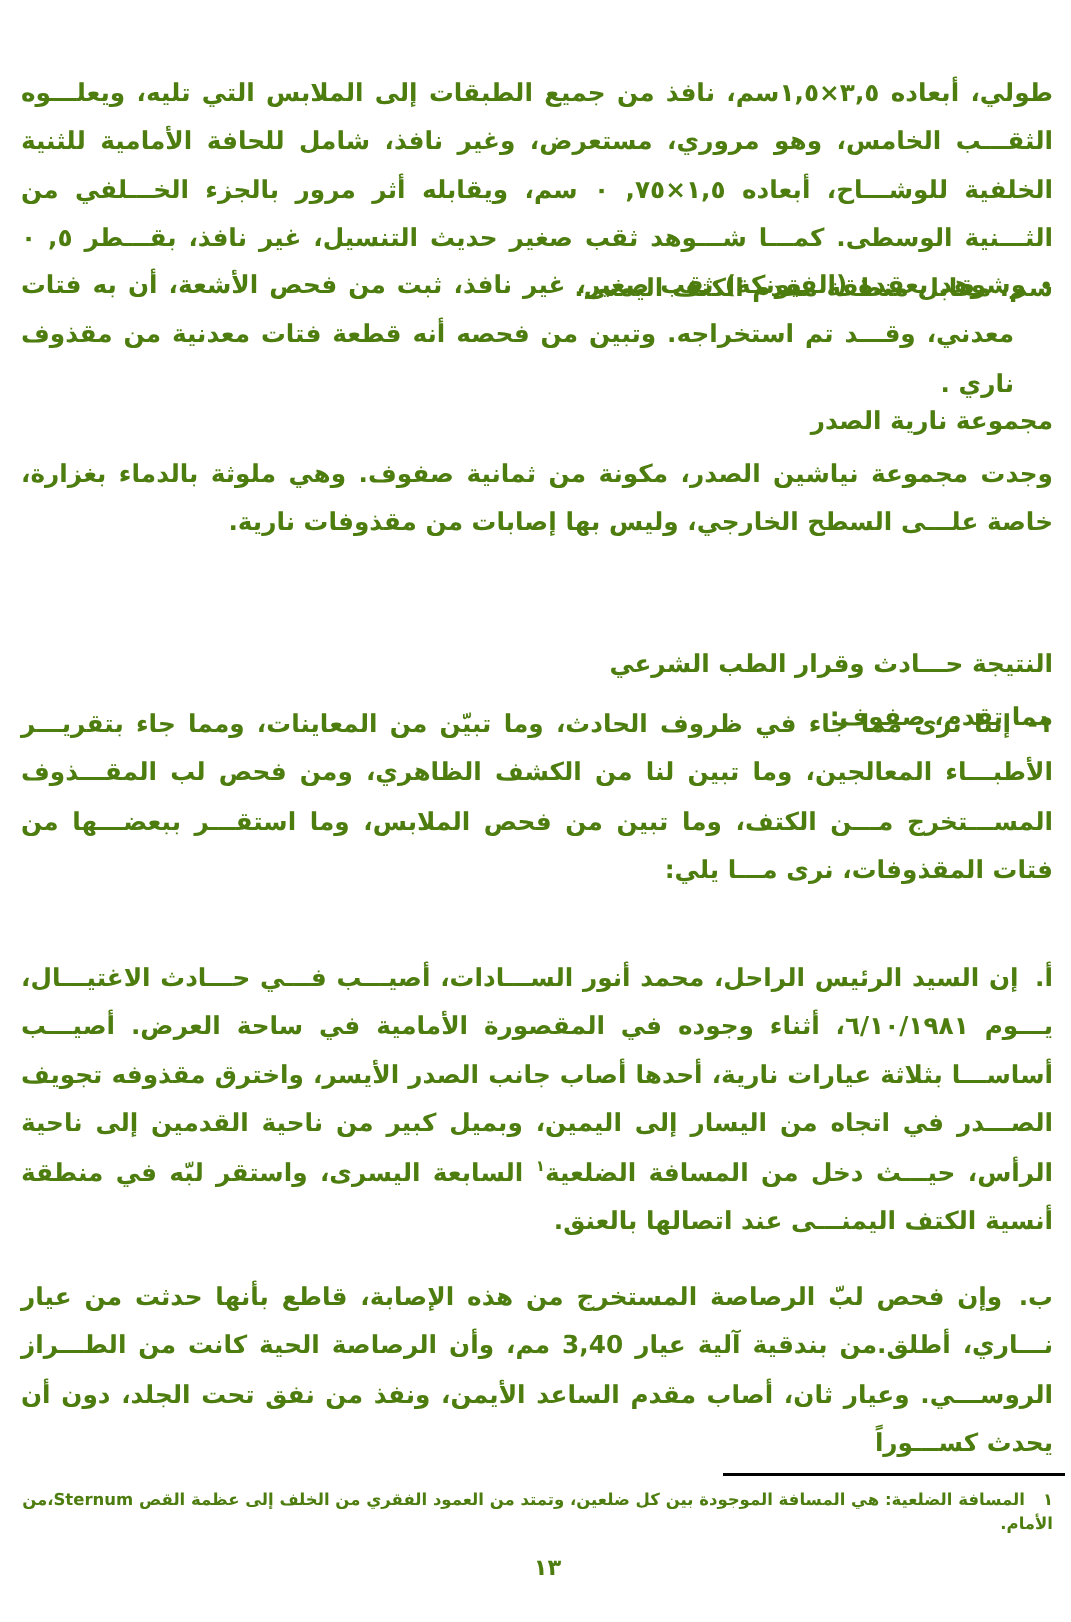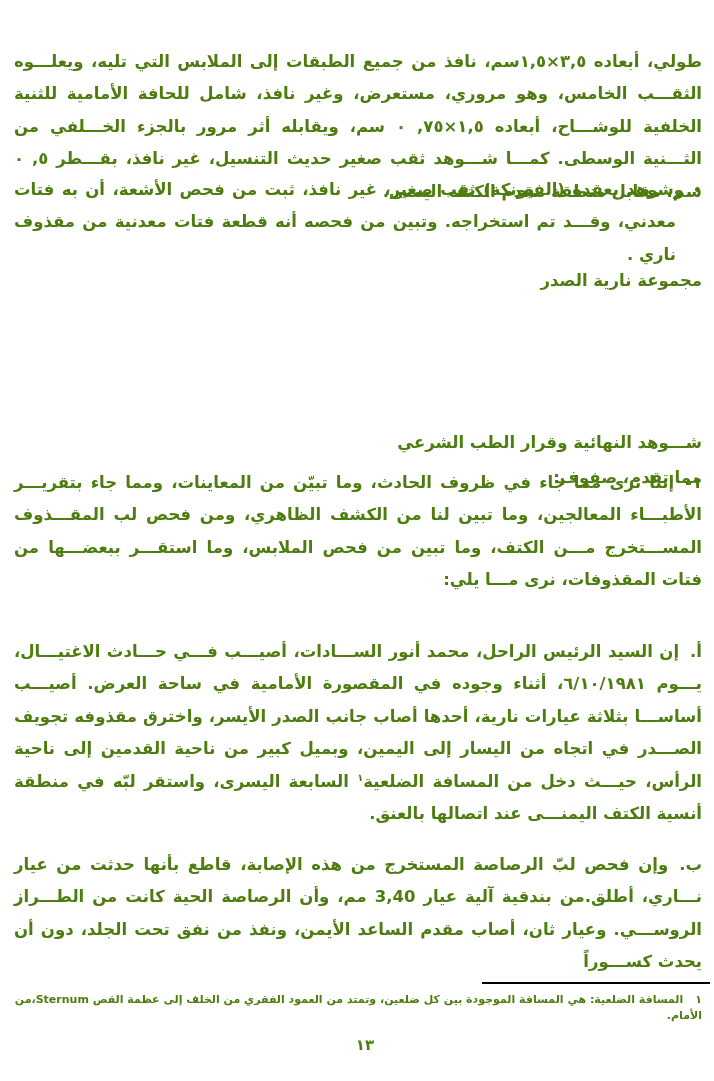--- a/index.html
+++ b/index.html
@@ -89,22 +89,23 @@
 <body>
 
 <div class="page">
 
   <p class="block para-wound">طولي، أبعاده ٣,٥×١,٥سم، نافذ من جميع الطبقات إلى الملابس التي تليه، ويعلـــوه الثقـــب الخامس، وهو مروري، مستعرض، وغير نافذ، شامل للحافة الأمامية للثنية الخلفية للوشـــاح، أبعاده ١,٥×٧٥, ٠ سم، ويقابله أثر مرور بالجزء الخـــلفي من الثـــنية الوسطى. كمـــا شـــوهد ثقب صغير حديث التنسيل، غير نافذ، بقـــطر ٥, ٠ سم، مقابل منطقة مقدم الكتف اليمنى.</p>
 
   <p class="block bullet-para"><span class="bullet-char">•</span><span>وشوهد بعقدة (الفيونكة) ثقب صغير، غير نافذ، ثبت من فحص الأشعة، أن به فتات معدني، وقـــد تم استخراجه. وتبين من فحصه أنه قطعة فتات معدنية من مقذوف ناري .</span></p>
 
   <h3 class="block heading medals-heading">مجموعة نارية الصدر</h3>
 
+  <p class="block medals-para">وجدت مجموعة نياشين الصدر، مكونة من ثمانية صفوف. وهي ملوثة بالدماء بغزارة، خاصة علـــى السطح الخارجي، وليس بها إصابات من مقذوفات نارية.</p>
 
-  <h3 class="block heading result-heading">شـــوهد النهائية وقرار الطب الشرعي</h3>
+  <h3 class="block heading result-heading">النتيجة حـــادث وقرار الطب الشرعي</h3>
 
   <p class="block result-intro">مما تقدم، صفوف:</p>
 
   <p class="block item-1"><span class="marker">١-</span><span>إننا نرى مما جاء في ظروف الحادث، وما تبيّن من المعاينات، ومما جاء بتقريـــر الأطبـــاء المعالجين، وما تبين لنا من الكشف الظاهري، ومن فحص لب المقـــذوف المســـتخرج مـــن الكتف، وما تبين من فحص الملابس، وما استقـــر ببعضـــها من فتات المقذوفات، نرى مـــا يلي:</span></p>
 
   <p class="block item-a"><span class="marker">أ.</span><span>إن السيد الرئيس الراحل، محمد أنور الســـادات، أصيـــب فـــي حـــادث الاغتيـــال، يـــوم ٦/١٠/١٩٨١، أثناء وجوده في المقصورة الأمامية في ساحة العرض. أصيـــب أساســـا بثلاثة عيارات نارية، أحدها أصاب جانب الصدر الأيسر، واخترق مقذوفه تجويف الصـــدر في اتجاه من اليسار إلى اليمين، وبميل كبير من ناحية القدمين إلى ناحية الرأس، حيـــث دخل من المسافة الضلعية</span><sup class="fn-ref">١</sup><span> السابعة اليسرى، واستقر لبّه في منطقة أنسية الكتف اليمنـــى عند اتصالها بالعنق.</span></p>
 
   <p class="block item-b"><span class="marker">ب.</span><span>وإن فحص لبّ الرصاصة المستخرج من هذه الإصابة، قاطع بأنها حدثت من عيار نـــاري، أطلق.من بندقية آلية عيار 3,40 مم، وأن الرصاصة الحية كانت من الطـــراز الروســـي. وعيار ثان، أصاب مقدم الساعد الأيمن، ونفذ من نفق تحت الجلد، دون أن يحدث كســـوراً</span></p>
 
   <div class="footnote-rule"></div>

